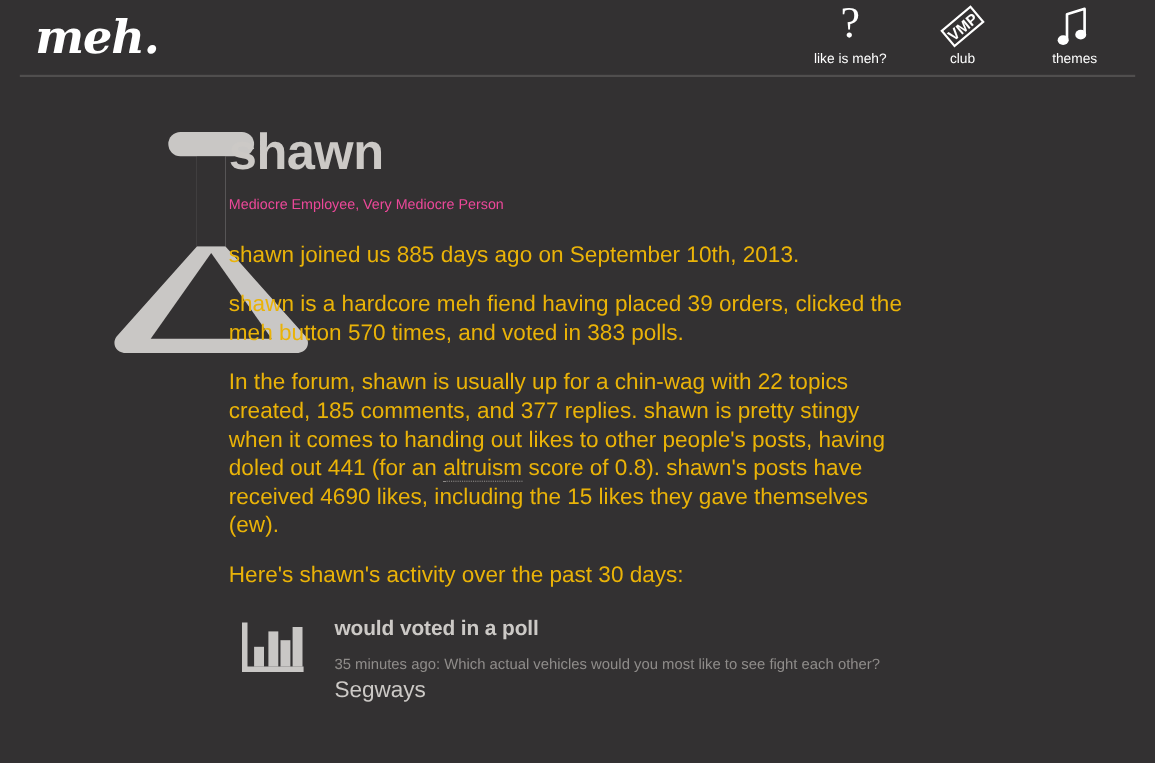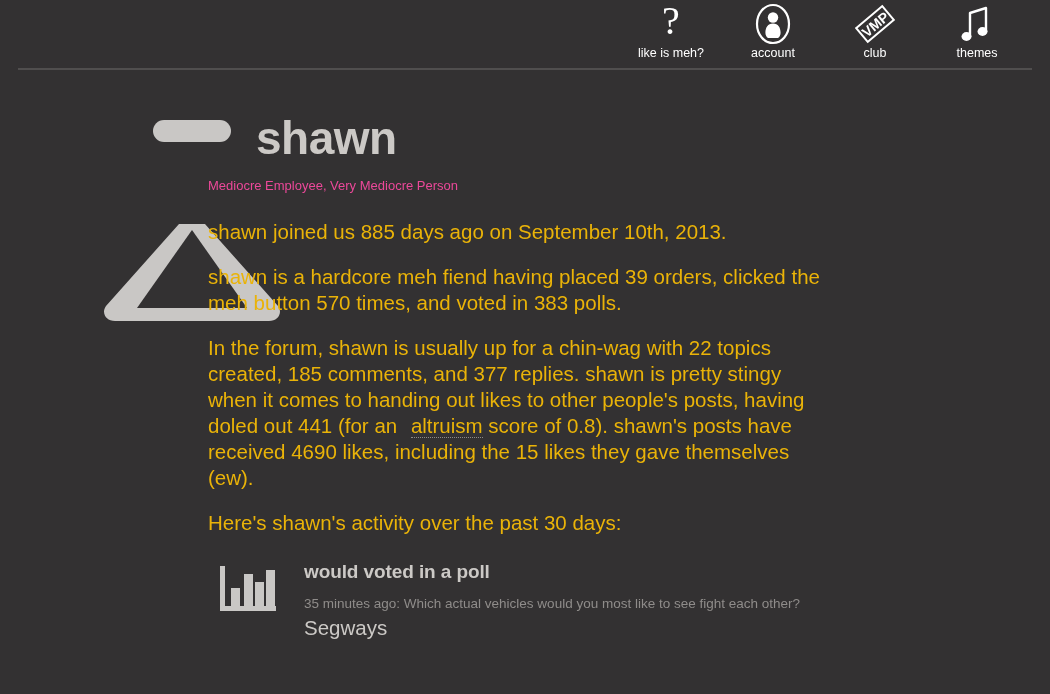--- a/index.html
+++ b/index.html
@@ -110,21 +110,20 @@
     width: 620px;
   }
 
   .username {
     font-size: 46px;
     font-weight: 700;
     line-height: 52px;
     color: #ccc9c6;
     letter-spacing: -0.5px;
     margin-top: -6px;
-    margin-left: 48px;
   }
 
   .tagline {
     font-size: 13px;
     line-height: 18px;
     color: #ec4899;
     margin-top: 13px;
   }
 
   .bio p {
@@ -132,21 +131,20 @@
     line-height: 26px;
     color: #eab308;
     margin-top: 19px;
   }
 
   .bio p.first { margin-top: 24px; }
 
   .tooltip-term {
     border-bottom: 1px dotted #8d8a88;
     cursor: help;
-    margin-left: 8px;
   }
 
   
   .activity {
     margin-top: 24px;
     display: flex;
     padding-left: 0px;
   }
 
   .activity-icon-wrap {
@@ -180,42 +178,33 @@
     line-height: 26px;
     color: #ccc9c6;
     margin-top: 2px;
   }
 </style>
 </head>
 <body>
 
 <div class="header">
 
+  <div class="logo">meh.</div>
 
   <div class="nav">
 
     <a class="nav-item">
       <span class="nav-icon">
         <svg width="34" height="42" viewBox="0 0 34 42">
           <text x="17" y="31" text-anchor="middle" font-family="Liberation Serif, serif" font-size="40" fill="#ffffff">?</text>
         </svg>
       </span>
       <span class="nav-label">like is meh?</span>
     </a>
 
-    <a class="nav-item">
-      <span class="nav-icon">
-        <svg width="40" height="42" viewBox="0 0 40 42">
-          <ellipse cx="20" cy="21" rx="16" ry="19" fill="none" stroke="#ffffff" stroke-width="2.2"></ellipse>
-          <circle cx="20" cy="14.5" r="5.2" fill="#ffffff"></circle>
-          <path d="M20 20.5c-5.2 0-7.6 4.2-7.6 9.2 0 2.6 1.2 4.5 2.6 5.4h10c1.4-0.9 2.6-2.8 2.6-5.4 0-5-2.4-9.2-7.6-9.2z" fill="#ffffff"></path>
-        </svg>
-      </span>
-      <span class="nav-label">account</span>
-    </a>
 
     <a class="nav-item">
       <span class="nav-icon">
         <svg width="44" height="44" viewBox="0 0 44 44">
           <g transform="rotate(-40 22 22)">
             <rect x="5" y="13" width="34" height="18" fill="none" stroke="#ffffff" stroke-width="2"></rect>
             <text x="22" y="27.5" text-anchor="middle" font-family="Liberation Sans, sans-serif" font-size="14" font-weight="700" fill="#ffffff">VMP</text>
           </g>
         </svg>
       </span>

